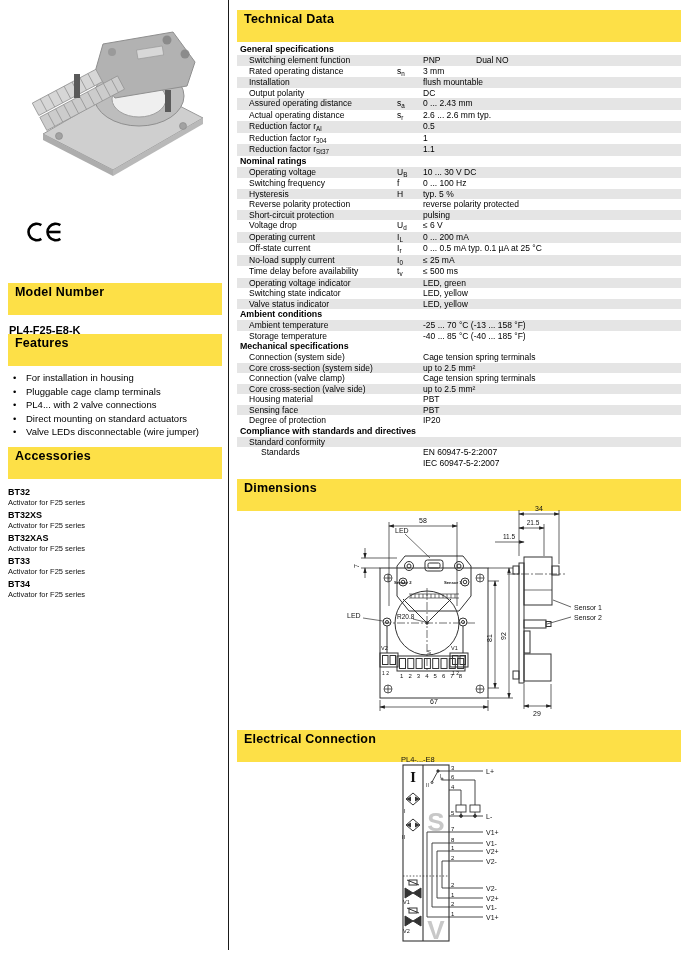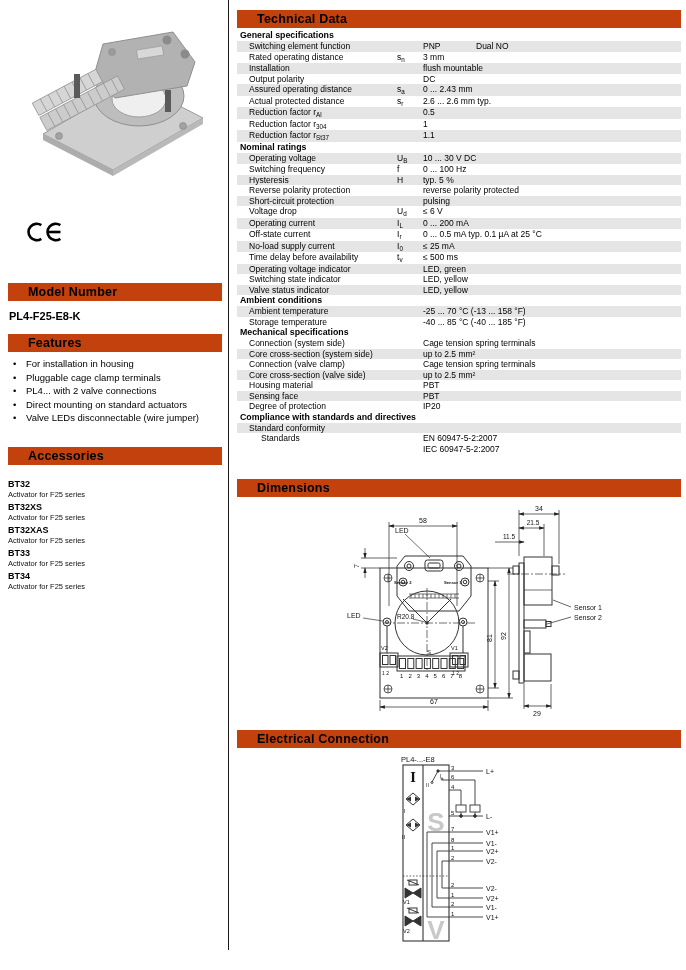--- a/index.html
+++ b/index.html
@@ -1,21 +1,21 @@
 <!DOCTYPE html>
 <html><head>
 <meta charset="utf-8">
 <style>
   html,body{margin:0;padding:0;background:#fff;}
   .page{position:relative;width:686px;height:970px;background:#fff;overflow:hidden;
         font-family:"Liberation Sans", sans-serif;color:#000;}
   .divider{position:absolute;left:228px;top:0;width:1px;height:950px;background:#1a1a1a;}
   
-  .bar{background:#c2410c;color:#000;font-weight:bold;font-size:12.5px;height:18px;
-       line-height:18px;padding-left:20px;box-sizing:border-box;letter-spacing:.2px;}
+  .bar{background:#fde047;color:#000;font-weight:bold;font-size:12.5px;height:32px;
+       line-height:18px;padding-left:7px;box-sizing:border-box;letter-spacing:.2px;}
   
   .abs{position:absolute;}
   .leftw{width:214px;}
   .model-value{font-weight:bold;font-size:11px;margin:9px 0 0 1px;}
   .feat-item{position:relative;font-weight:normal;font-size:9.5px;line-height:13.5px;
              padding-left:18px;}
   .feat-item::before{content:"\2022";position:absolute;left:5px;}
   .acc-name{font-weight:bold;font-size:9px;line-height:11px;margin-top:2.5px;}
   .acc-desc{font-size:7.5px;line-height:9.5px;color:#111;}
   
@@ -109,21 +109,21 @@
         <div class="feat-item">For installation in housing</div>
         <div class="feat-item">Pluggable cage clamp terminals</div>
         <div class="feat-item">PL4... with 2 valve connections</div>
         <div class="feat-item">Direct mounting on standard actuators</div>
         <div class="feat-item">Valve LEDs disconnectable (wire jumper)</div>
       </div>
   </div>
 
   <div class="abs leftw" style="left:8px;top:447px;">
     <div class="bar">Accessories</div>
-    <div style="margin-top:14px;">
+    <div style="margin-top:8px;">
         <div class="acc-name">BT32</div>
         <div class="acc-desc">Activator for F25 series</div>
         <div class="acc-name">BT32XS</div>
         <div class="acc-desc">Activator for F25 series</div>
         <div class="acc-name">BT32XAS</div>
         <div class="acc-desc">Activator for F25 series</div>
         <div class="acc-name">BT33</div>
         <div class="acc-desc">Activator for F25 series</div>
         <div class="acc-name">BT34</div>
         <div class="acc-desc">Activator for F25 series</div>
@@ -153,21 +153,21 @@
           <div class="tlabel">Output polarity</div>
           <div class="tsym"></div>
           <div class="tval">DC</div>
         </div>
         <div class="trow shade">
           <div class="tlabel">Assured operating distance</div>
           <div class="tsym">s<span class="sub">a</span></div>
           <div class="tval">0 ... 2.43 mm</div>
         </div>
         <div class="trow">
-          <div class="tlabel">Actual protected distance</div>
+          <div class="tlabel">Actual operating distance</div>
           <div class="tsym">s<span class="sub">r</span></div>
           <div class="tval">2.6 ... 2.6 mm typ.</div>
         </div>
         <div class="trow shade">
           <div class="tlabel">Reduction factor r<span class="sub">Al</span></div>
           <div class="tsym"></div>
           <div class="tval">0.5</div>
         </div>
         <div class="trow">
           <div class="tlabel">Reduction factor r<span class="sub">304</span></div>

